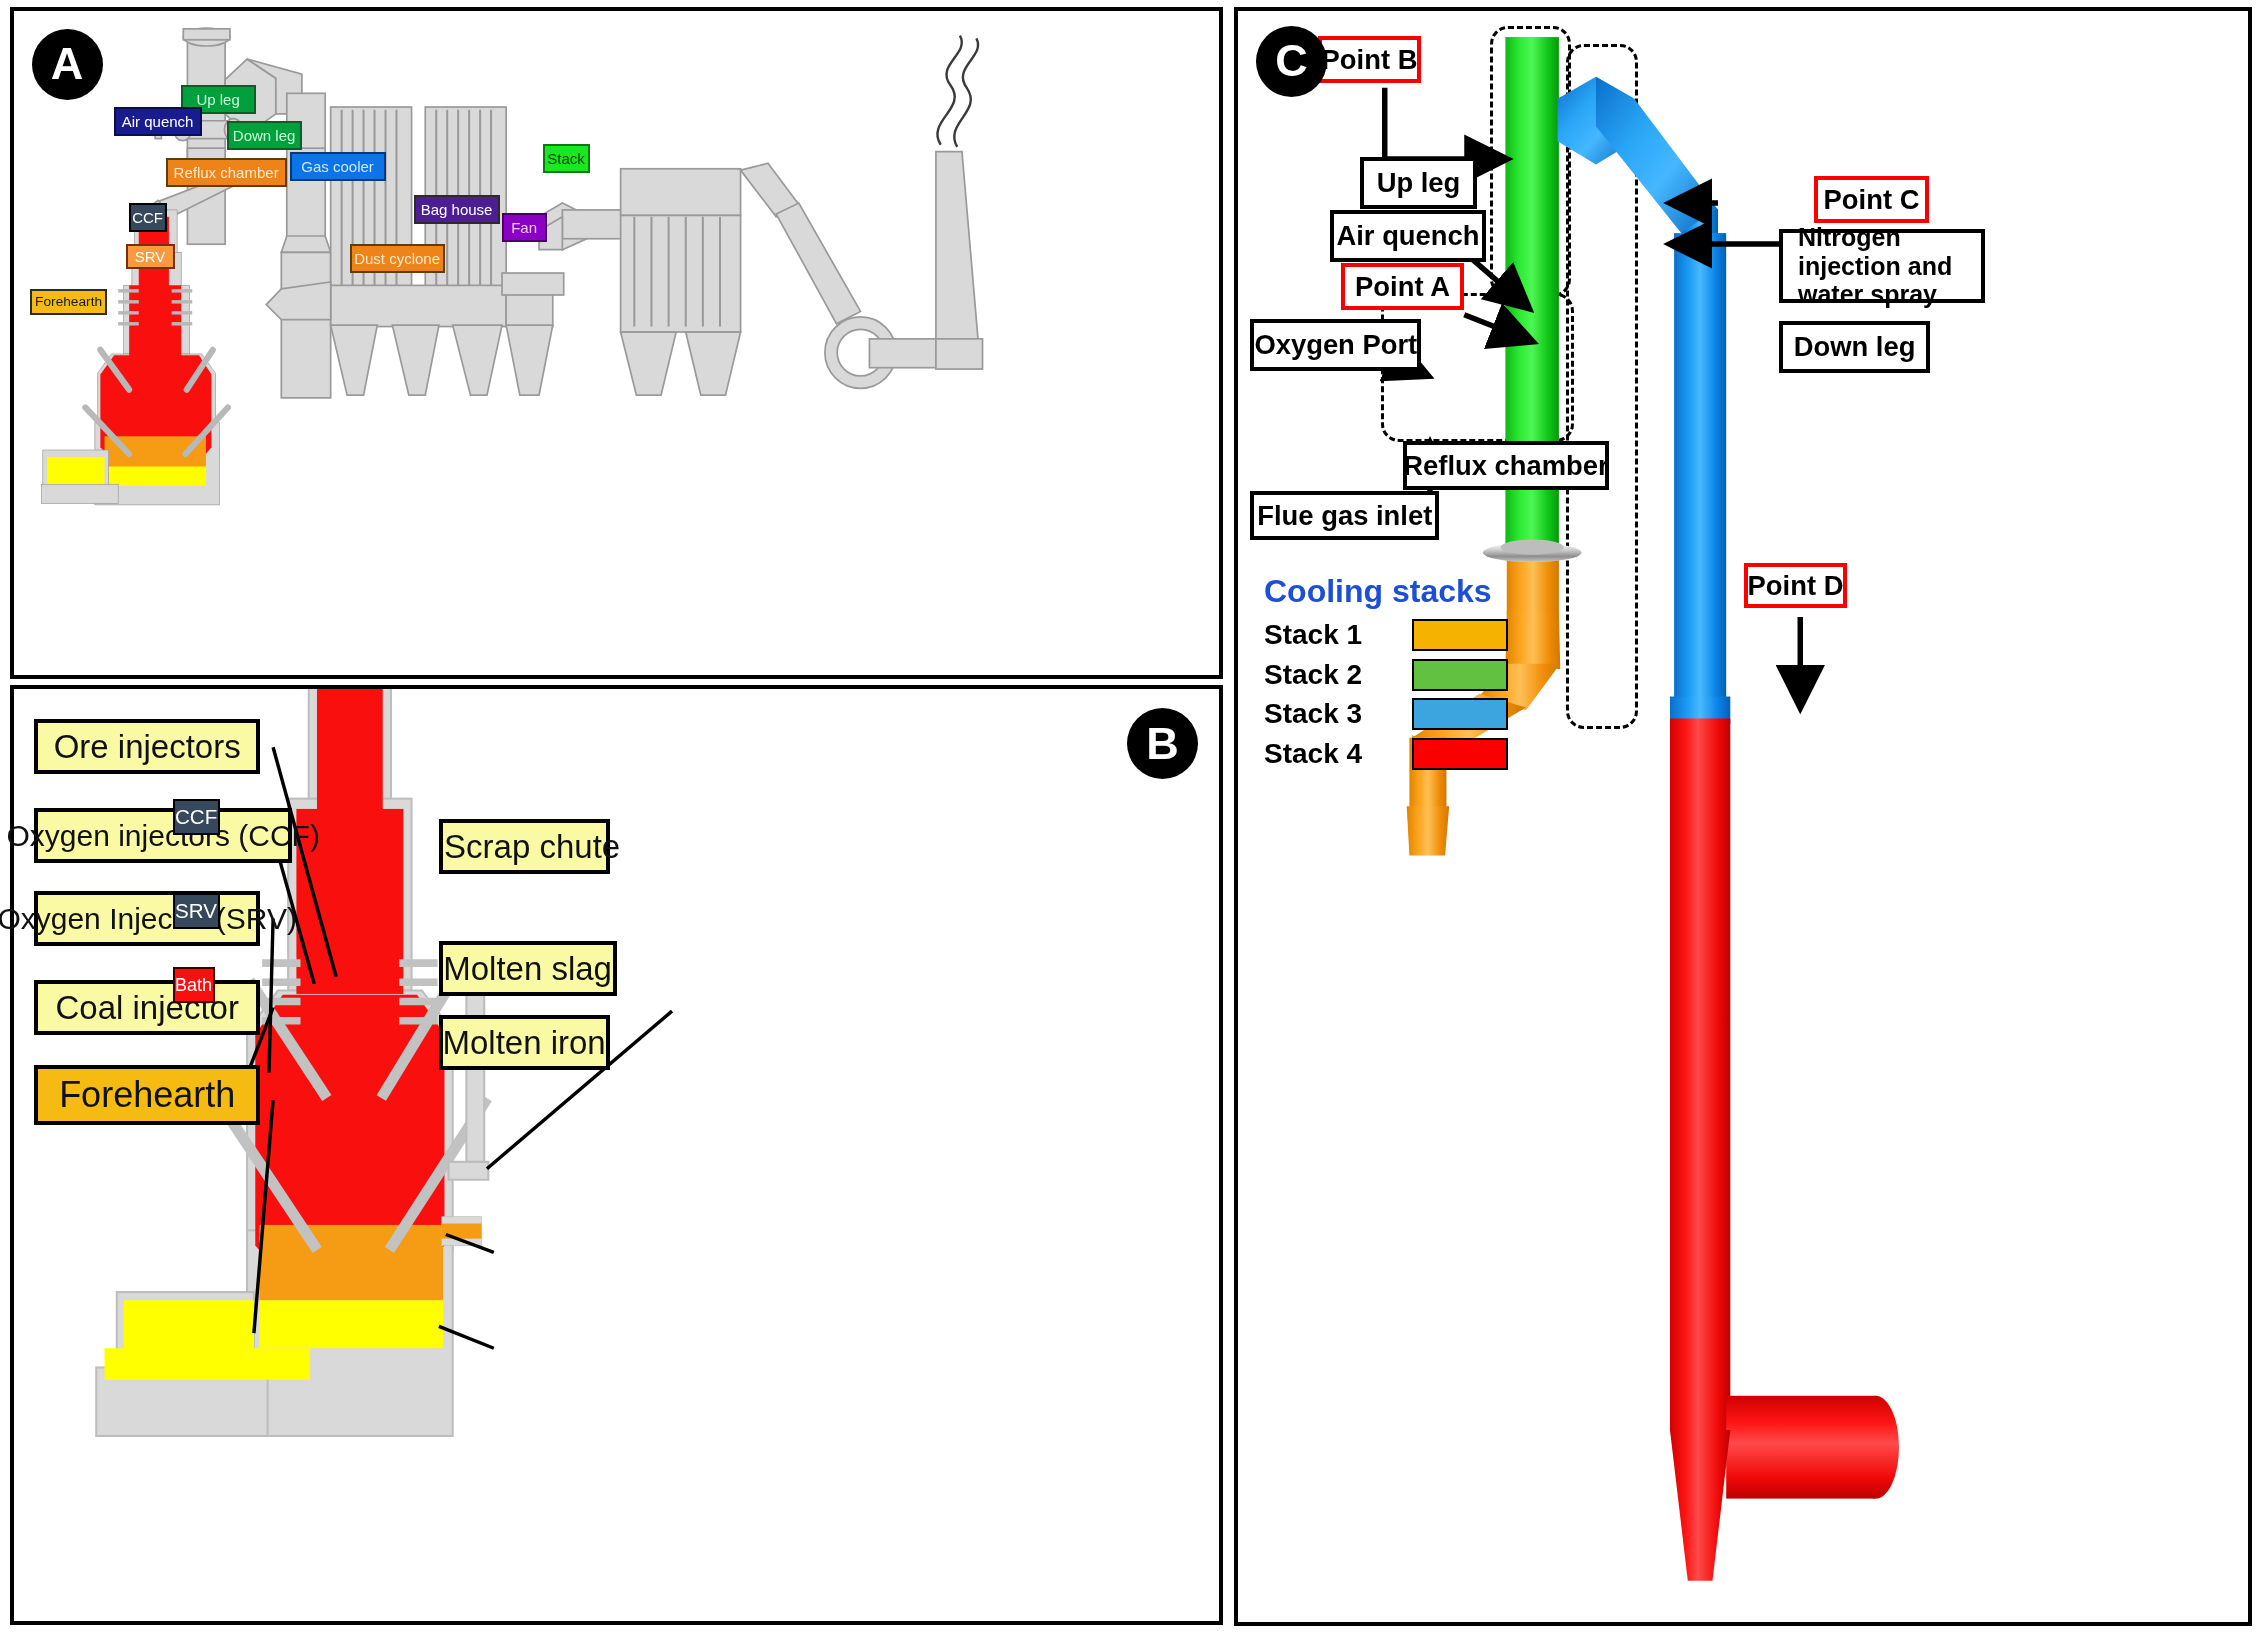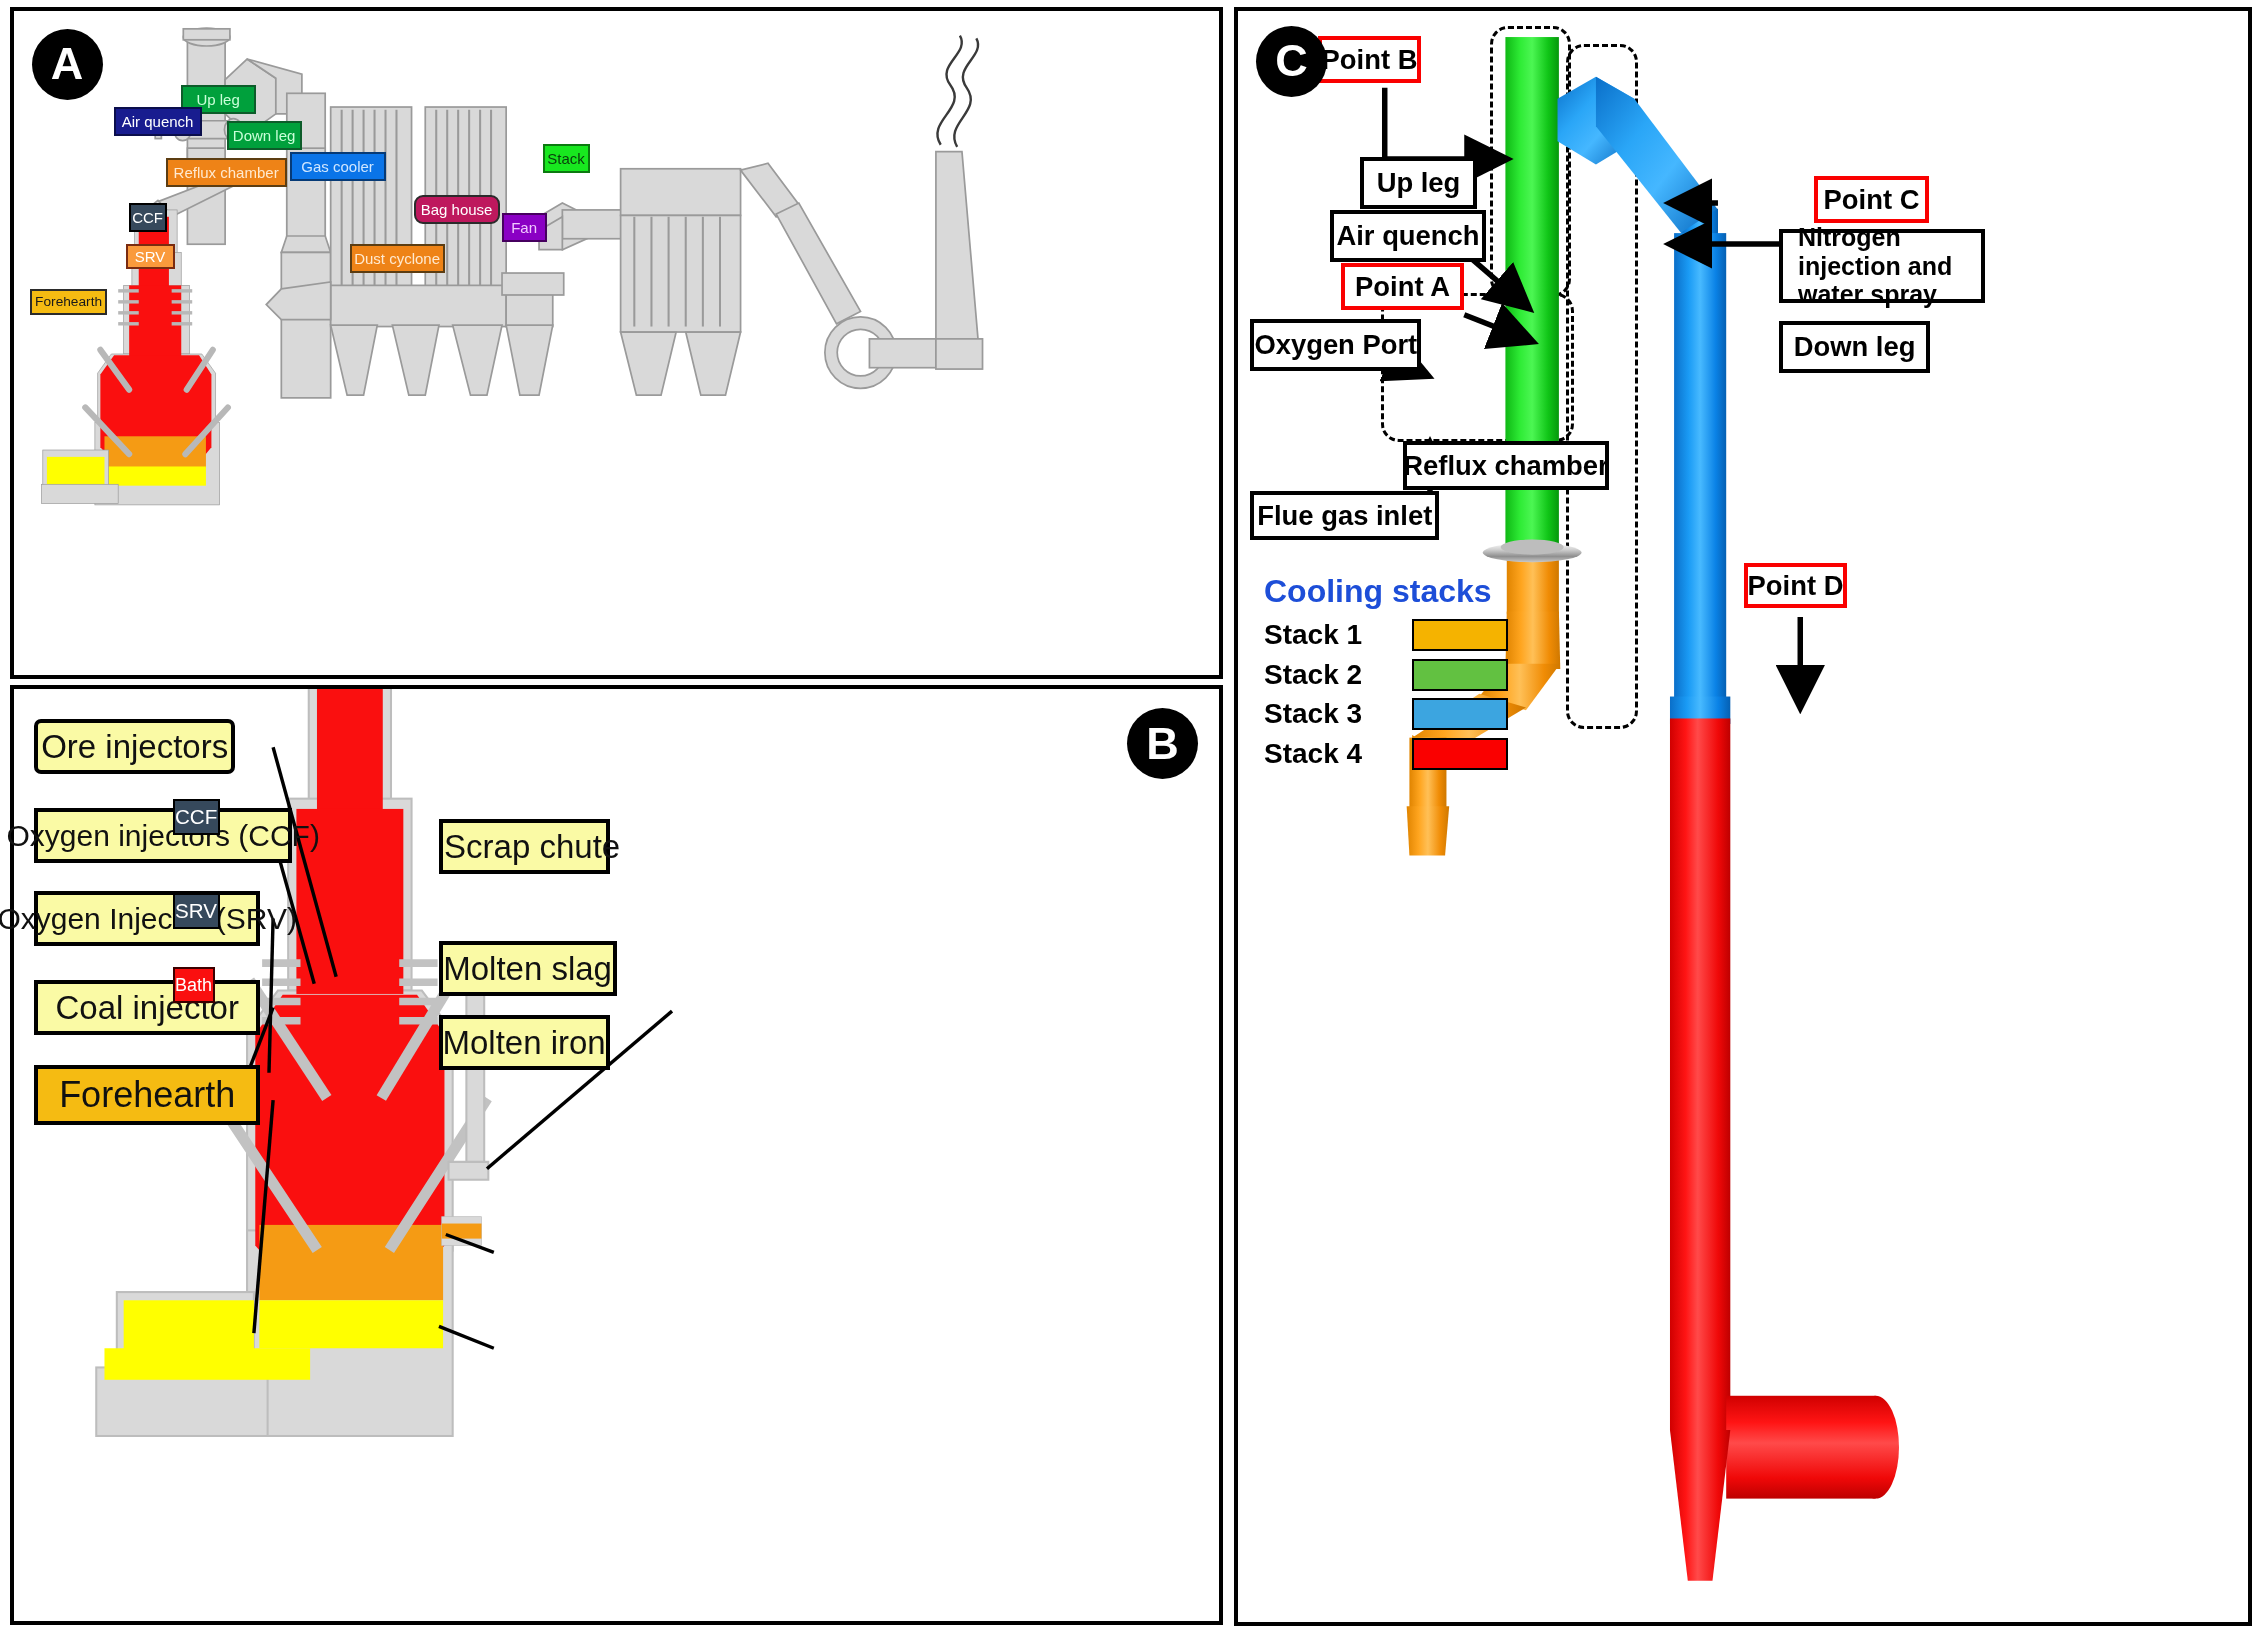--- a/index.html
+++ b/index.html
@@ -39,21 +39,21 @@
     display: flex; align-items: center; justify-content: center;
     white-space: nowrap;
     padding: 0 6.9px;
     z-index: 30;
     font-family: "Liberation Sans", sans-serif;
   }
   .tag.green   { background:#00a03c; border-color:#0d5c2a; color:#c9ffd9; }
   .tag.navy    { background:#181c8f; border-color:#0b0e4c; color:#ffffff; }
   .tag.orange  { background:#ee8317; border-color:#5c3d12; color:#ffe9cf; }
   .tag.blue    { background:#0a74e8; border-color:#063a76; color:#cfe6ff; }
-  .tag.grey    { background:#be185d; border-color:#2b2b2b; color:#ffffff;border-radius:9px; }
+  .tag.grey    { background:#4c1d95; border-color:#2b2b2b; color:#ffffff; }
   .tag.purple  { background:#8a00c4; border-color:#46005f; color:#f0c8ff; }
   .tag.lime    { background:#18e81f; border-color:#0c7a10; color:#0a3c0c; }
   .tag.amber   { background:#f5bb12; border-color:#2b2b2b; color:#1a1a1a; }
   .tag.dark    { background:#36495c; border-color:#000; color:#ffffff; }
   .tag.srv     { background:#fa9a3c; border-color:#7a2b10; color:#ffffff; }
   .tag.redbath { background:#fa0f0f; border-color:#3c0000; color:#ffffff; }
 
   
   .callout {
     position: absolute;
@@ -314,21 +314,21 @@
         <line x1="378" y1="215" x2="438" y2="430"></line>
         <line x1="378" y1="335" x2="372" y2="560"></line>
         <line x1="378" y1="465" x2="318" y2="620"></line>
         <line x1="960" y1="470" x2="690" y2="700"></line>
         <line x1="700" y1="822" x2="630" y2="796"></line>
         <line x1="700" y1="962" x2="620" y2="930"></line>
         <line x1="378" y1="600" x2="350" y2="940"></line>
       </g>
     </svg>
 
-    <div class="callout" style="left:20.6px;  top:30px;  width:201px; height:55px;border-radius:7px;">Ore injectors</div>
+    <div class="callout" style="left:20.6px;  top:30px;  width:226px; height:55px;">Ore injectors</div>
     <div class="callout" style="left:20.6px;  top:119px; width:258px; height:55px; font-size:30px;">Oxygen injectors (CCF)</div>
     <div class="callout" style="left:20.6px;  top:202px; width:226px; height:55px; font-size:30px;">Oxygen Injector (SRV)</div>
     <div class="callout" style="left:20.6px;  top:291px; width:226px; height:55px;">Coal injector</div>
     <div class="callout gold" style="left:20.6px; top:376px; width:226px; height:60px; font-size:36px;">Forehearth</div>
 
     <div class="callout" style="left:425px; top:130px; width:171px; height:55px;padding-left:16px;">Scrap chute</div>
     <div class="callout" style="left:425px; top:252px; width:178px; height:55px;">Molten slag</div>
     <div class="callout" style="left:425px; top:326px; width:171px; height:55px;">Molten iron</div>
 
     <div class="tag dark" style="left:159px; top:110px; width:47px; height:36px; font-size:20.6px;">CCF</div>

